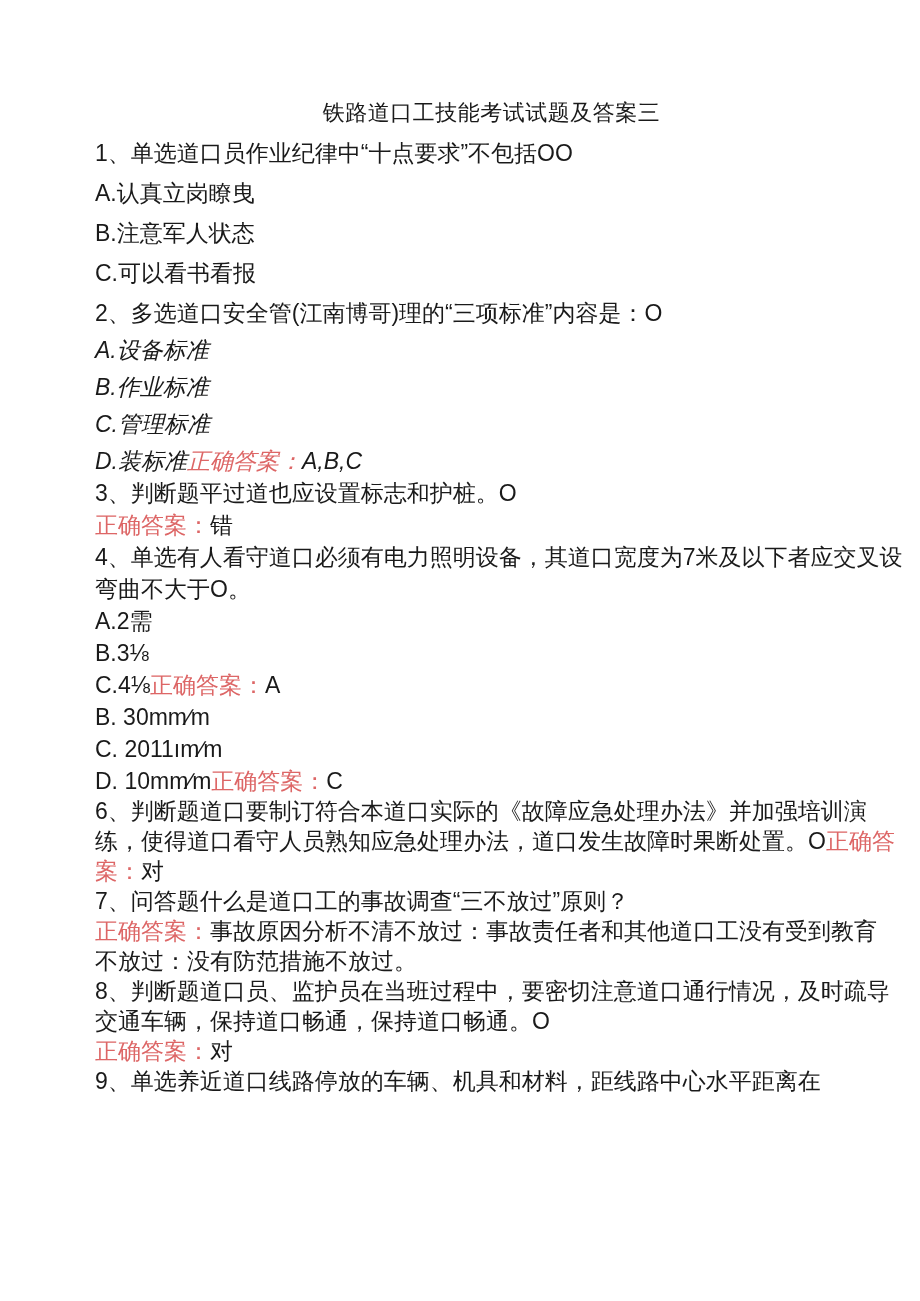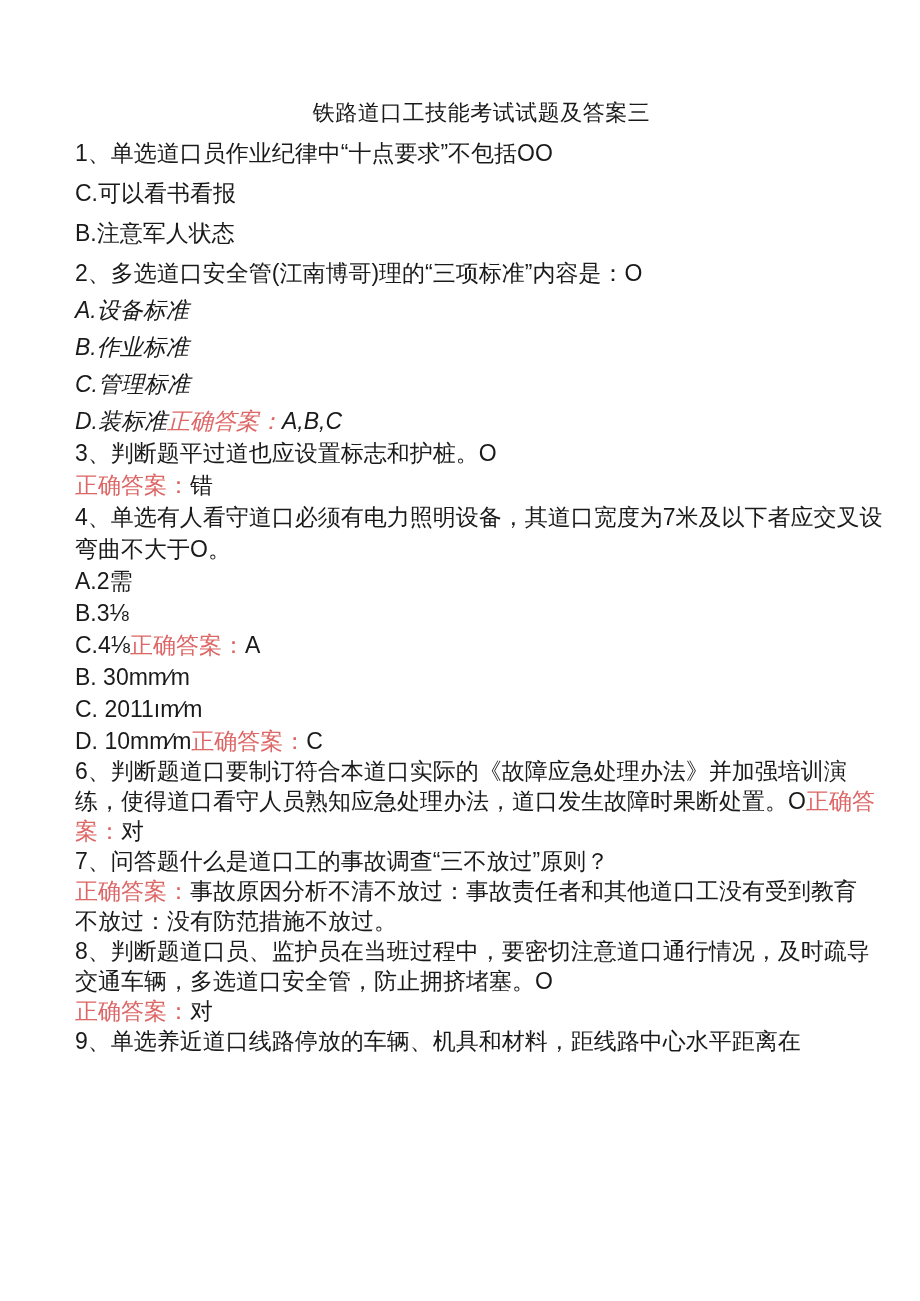--- a/index.html
+++ b/index.html
@@ -12,20 +12,21 @@
   body {
     width: 920px;
     height: 1301px;
     background: var(--paper);
     color: var(--ink);
     font-family: "Liberation Sans", sans-serif;
     overflow: hidden;
   }
   .doc {
     padding: 97px 32px 0 75px;
+    margin-left: 20px;
   }
   .title {
     font-size: 22px;
     font-weight: 400;
     text-align: center;
     margin: 0 0 9px 0;
     line-height: 32px;
     letter-spacing: 0.5px;
   }
   .line {
@@ -43,22 +44,23 @@
     vertical-align: -4px;
   }
 </style>
 </head>
 <body>
 
 <main class="doc">
   <h1 class="title">铁路道口工技能考试试题及答案三</h1>
   <div id="doc-lines">
       <p class="line"><span>1、单选道口员作业纪律中“十点要求”不包括OO</span></p>
+      <p class="line sp-lg"><span>A.认真立岗瞭曳</span></p>
+      <p class="line sp-lg"><span>B.注意军人状态</span></p>
       <p class="line sp-lg"><span>C.可以看书看报</span></p>
-      <p class="line sp-lg"><span>B.注意军人状态</span></p>
       <p class="line sp-lg"><span>2、多选道口安全管(江南博哥)理的“三项标准”内容是：O</span></p>
       <p class="line sp-md"><span>A.设备标准</span></p>
       <p class="line sp-md"><span>B.作业标准</span></p>
       <p class="line sp-md"><span>C.管理标准</span></p>
       <p class="line sp-md"><span>D.装标准</span><span class="red">正确答案：</span><span>A,B,C</span></p>
       <p class="line sp-sm"><span>3、判断题平过道也应设置标志和护桩。O</span></p>
       <p class="line sp-sm"><span class="red">正确答案：</span><span>错</span></p>
       <p class="line sp-sm"><span>4、单选有人看守道口必须有电力照明设备，其道口宽度为7米及以下者应交叉设</span></p>
       <p class="line sp-sm"><span>弯曲不大于O。</span></p>
       <p class="line sp-sm"><span>A.2需</span></p>
@@ -67,17 +69,17 @@
       <p class="line sp-sm"><span>B. 30mm∕m</span></p>
       <p class="line sp-sm"><span>C. 2011ım∕m</span></p>
       <p class="line sp-sm"><span>D. 10mm∕m</span><span class="red">正确答案：</span><span>C</span></p>
       <p class="line"><span>6、判断题道口要制订符合本道口实际的《故障应急处理办法》并加强培训演</span></p>
       <p class="line"><span>练，使得道口看守人员熟知应急处理办法，道口发生故障时果断处置。O</span><span class="red">正确答</span></p>
       <p class="line"><span class="red">案：</span><span>对</span></p>
       <p class="line"><span>7、问答题什么是道口工的事故调查“三不放过”原则？</span></p>
       <p class="line"><span class="red">正确答案：</span><span>事故原因分析不清不放过：事故责任者和其他道口工没有受到教育</span></p>
       <p class="line"><span>不放过：没有防范措施不放过。</span></p>
       <p class="line"><span>8、判断题道口员、监护员在当班过程中，要密切注意道口通行情况，及时疏导</span></p>
-      <p class="line"><span>交通车辆，多选道口安全管，防止拥挤堵塞。O</span></p>
+      <p class="line"><span>交通车辆，保持道口畅通，保持道口畅通。O</span></p>
       <p class="line"><span class="red">正确答案：</span><span>对</span></p>
       <p class="line"><span>9、单选养近道口线路停放的车辆、机具和材料，距线路中心水平距离在</span></p>
     </div>
 </main>
 
 </body></html>

